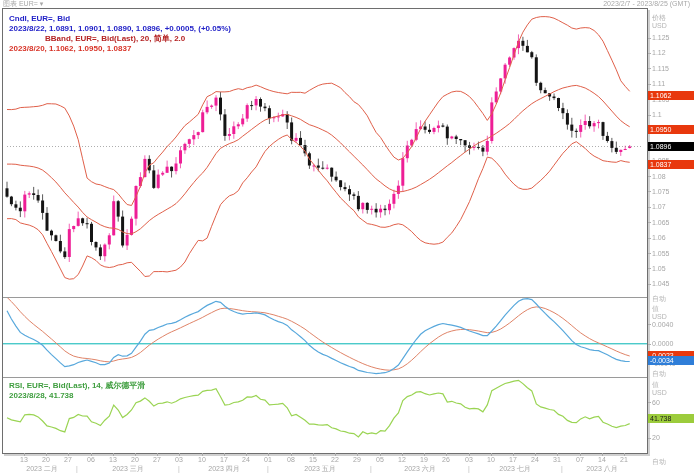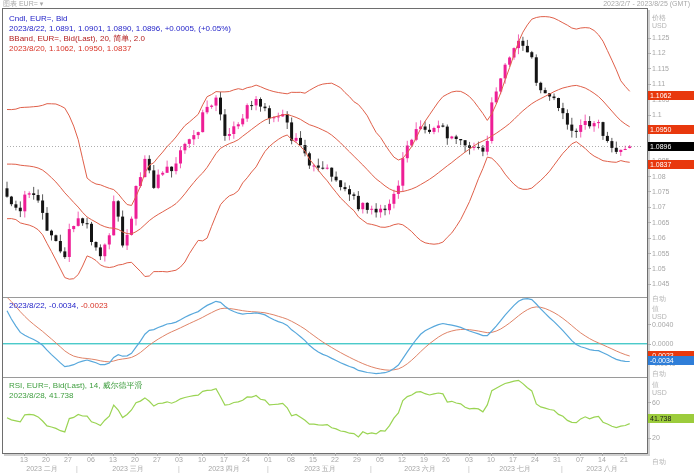--- a/index.html
+++ b/index.html
@@ -2,30 +2,30 @@
 <html><head>
 <meta charset="utf-8">
 <style>
   html,body{margin:0;padding:0;}
   body{width:694px;height:476px;background:#ffffff;position:relative;overflow:hidden;
        font-family:"Liberation Sans","DejaVu Sans",sans-serif;}
   .titlebar{position:absolute;left:0;top:0;width:694px;height:8px;font-size:7px;line-height:8px;color:#a8a8a8;}
   .tb-left{position:absolute;left:3px;top:0;}
   .tb-right{position:absolute;right:4px;top:0;}
   .chartbox{position:absolute;left:2px;top:8px;width:644px;height:444px;background:#fff;
-            border:1px solid #6e6e6e;box-shadow:2px 2px 0 #d0d0d0;}
+            border:1px solid #6e6e6e;box-shadow:2px 2px 0 #d0d0d0;font-weight:bold;}
   .chartbox svg{position:absolute;left:0;display:block;}
   #svg-main{top:0;}
   #svg-macd{top:289px;}
   #svg-rsi{top:369px;}
   .hsep{position:absolute;left:0;width:644px;height:1px;background:#9a9a9a;}
   .legend{position:absolute;font-size:8px;line-height:10px;white-space:nowrap;}
   .legend div{height:10px;}
   .lg-blue{color:#2323c8;}
-  .lg-dred{color:#b42222;}
+  .lg-dred{color:#b42222;margin-left:36px;}
   .lg-red{color:#d83428;}
   .lg-green{color:#3f9e3f;}
   .yaxis{position:absolute;left:650px;top:8px;width:44px;height:452px;font-size:7px;color:#a6a6a6;}
   .ytick{position:absolute;left:2px;line-height:7px;}
   .ymark{position:absolute;left:-2px;width:3px;height:1px;background:#b0b0b0;}
   .yhead{position:absolute;left:2px;line-height:8px;color:#b4b4b4;}
   .ytag{position:absolute;left:-2px;width:44px;height:9px;line-height:9px;padding-left:2px;
         font-size:7px;color:#fff;}
   .tag-red{background:#e8380d;}
   .tag-black{background:#000000;}
@@ -350,25 +350,20 @@
     </svg>
 
   <div class="legend" style="left:6px;top:5px">
     <div><span class="lg-blue">Cndl, EUR=, Bid</span></div>
     <div><span class="lg-blue">2023/8/22, 1.0891, 1.0901, 1.0890, 1.0896, +0.0005, (+0.05%)</span></div>
     <div><span class="lg-dred">BBand, EUR=, Bid(Last), 20, 简单, 2.0</span></div>
     <div><span class="lg-red">2023/8/20, 1.1062, 1.0950, 1.0837</span></div>
   </div>
 
   <div class="legend" style="left:6px;top:292px">
-    <div>
-      <span class="lg-blue">2023/8/22,</span>
-      <span class="lg-blue">-0.0034,</span>
-      <span class="lg-red">-0.0023</span>
-    </div>
   </div>
 
   <div class="legend" style="left:6px;top:372px">
     <div><span class="lg-green">RSI, EUR=, Bid(Last), 14, 威尔德平滑</span></div>
     <div><span class="lg-green">2023/8/28, 41.738</span></div>
   </div>
 </div>
 
 <div class="yaxis" id="yaxis">
     <div class="yhead" style="top: 6px;">价格</div>

